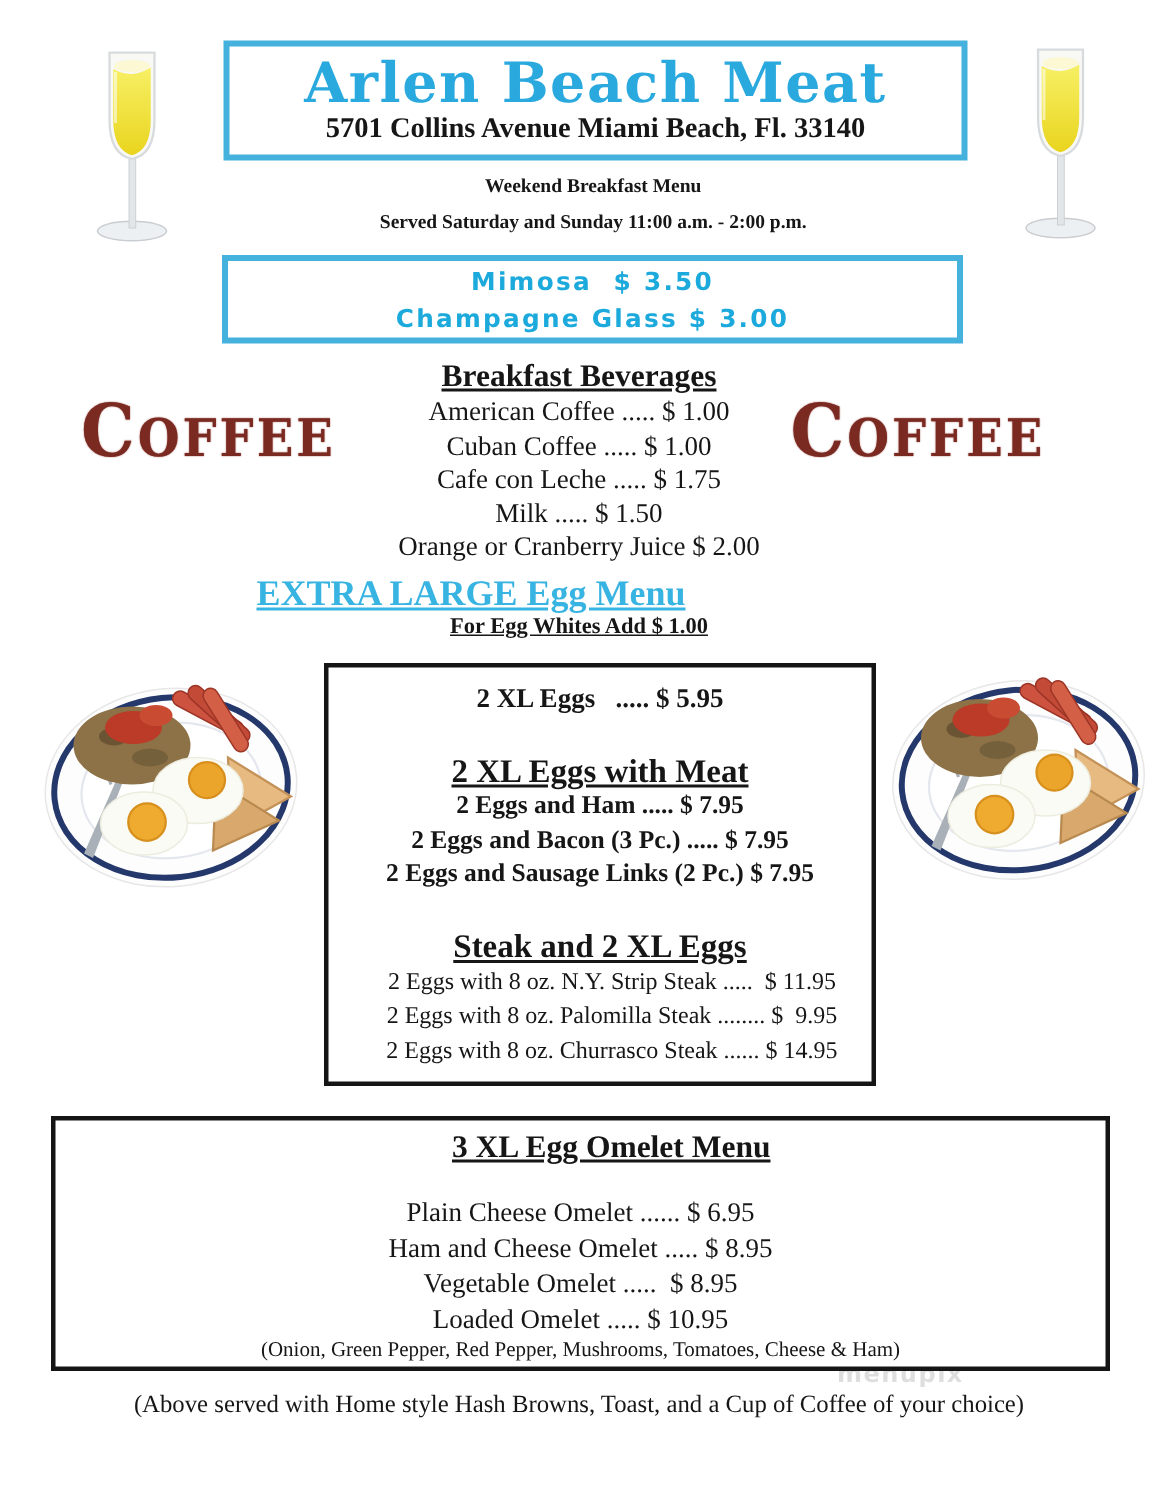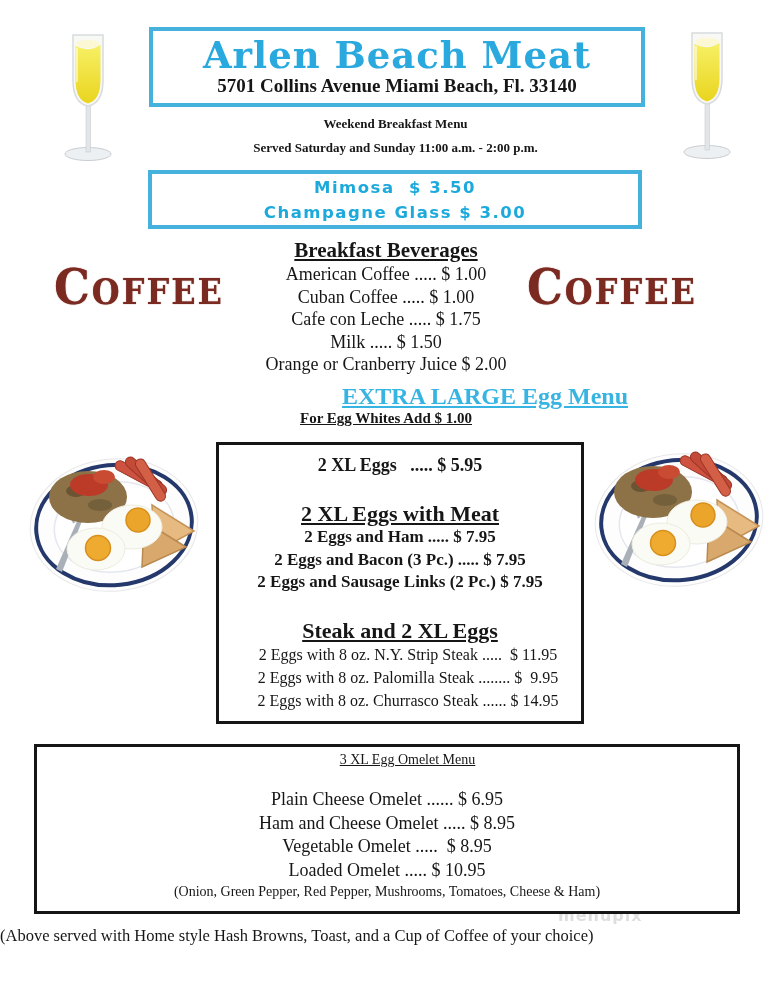--- a/index.html
+++ b/index.html
@@ -47,21 +47,21 @@
     position:absolute; font-family:"DejaVu Serif", serif; font-weight:bold;
     font-size:45px; color:#7b2a22; font-variant:small-caps; letter-spacing:2px;
     line-height:1; transform:scaleY(1.08); transform-origin:top left;
     text-shadow:0 0 1px #8d453c; user-select:none;
   }
   .coffee.left  { left:54px;  top:263px; }
   .coffee.right { left:527px; top:263px; }
 
   
   .egg-heading {
-    position:absolute; left:0; top:383px; width:628px; text-align:right;
+    position:absolute; left:0; top:383px; width:628px; text-align:center;
     font-size:24px; font-weight:bold; color:#38b4e2; text-decoration:underline;
   }
   .egg-subheading {
     position:absolute; left:0; top:410px; width:772px; text-align:center;
     font-size:15px; font-weight:bold; text-decoration:underline;
   }
 
   
   .egg-box {
     position:absolute; left:216px; top:442px; width:362px; height:276px;
@@ -75,29 +75,29 @@
   .meat-item { font-size:17px; font-weight:bold; line-height:22.5px; }
   .steak-head { margin-top:25px; }
   .steak-item { font-size:16px; line-height:23px; white-space:pre;padding-left:16px; }
 
   
   .omelet-box {
     position:absolute; left:34px; top:744px; width:700px; height:164px;
     border:3px solid #151515; background:#fff; text-align:center; z-index:2;
   }
   .omelet-heading {
-    font-size:14px; font-weight:normal; text-decoration:underline; margin-top:5px;padding-left:41px;
+    font-size:21px; font-weight:bold; text-decoration:underline; margin-top:5px;padding-left:41px;
   }
   .omelet-items { margin-top:20px; }
   .omelet-item { font-size:18px; line-height:23.5px; white-space:pre; }
   .omelet-note { font-size:14px; line-height:20px; }
 
   
   .footer-note {
-    position:absolute; left:0; top:926px; width:772px; text-align:left;
+    position:absolute; left:0; top:926px; width:772px; text-align:center;
     font-size:16.5px; z-index:2;
   }
   .watermark {
     position:absolute; left:558px; top:906px; z-index:1;
     font-family:"DejaVu Sans", sans-serif; font-weight:bold; font-size:16px;
     color:#d9d9d9; letter-spacing:1px; opacity:0.85; user-select:none;
   }
 
   
   .mimosa { position:absolute; width:105px; height:145px; }

